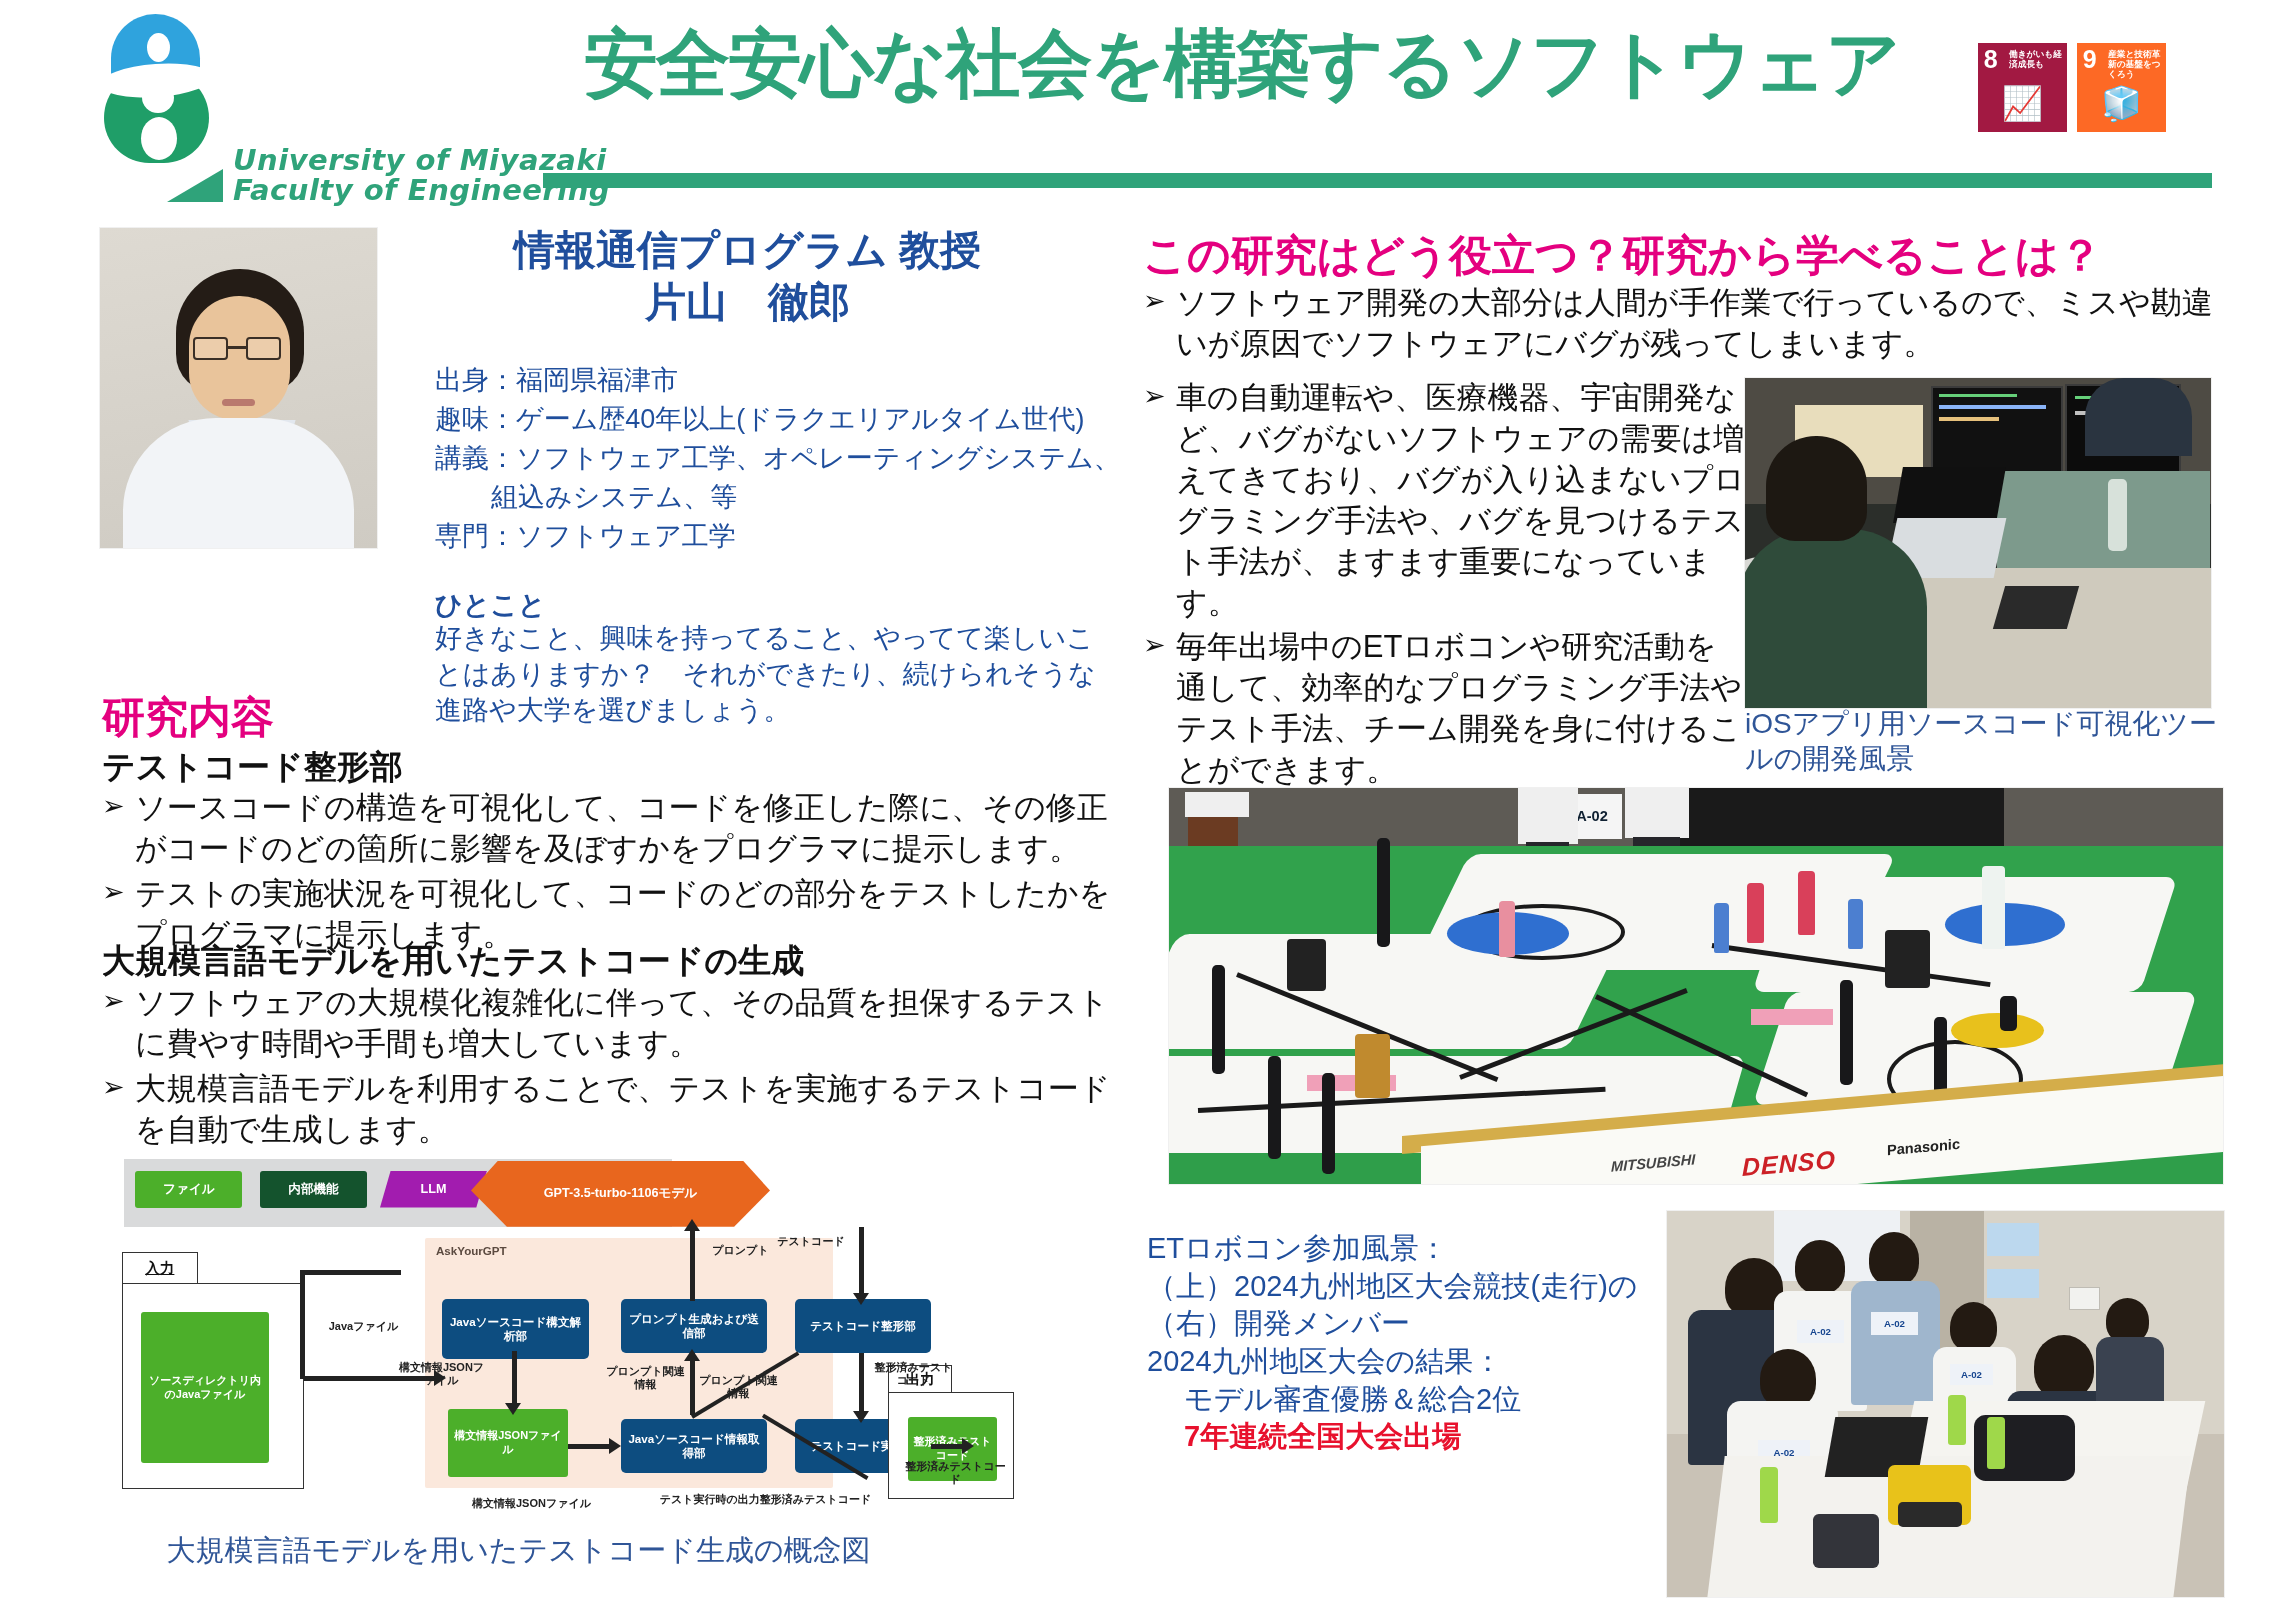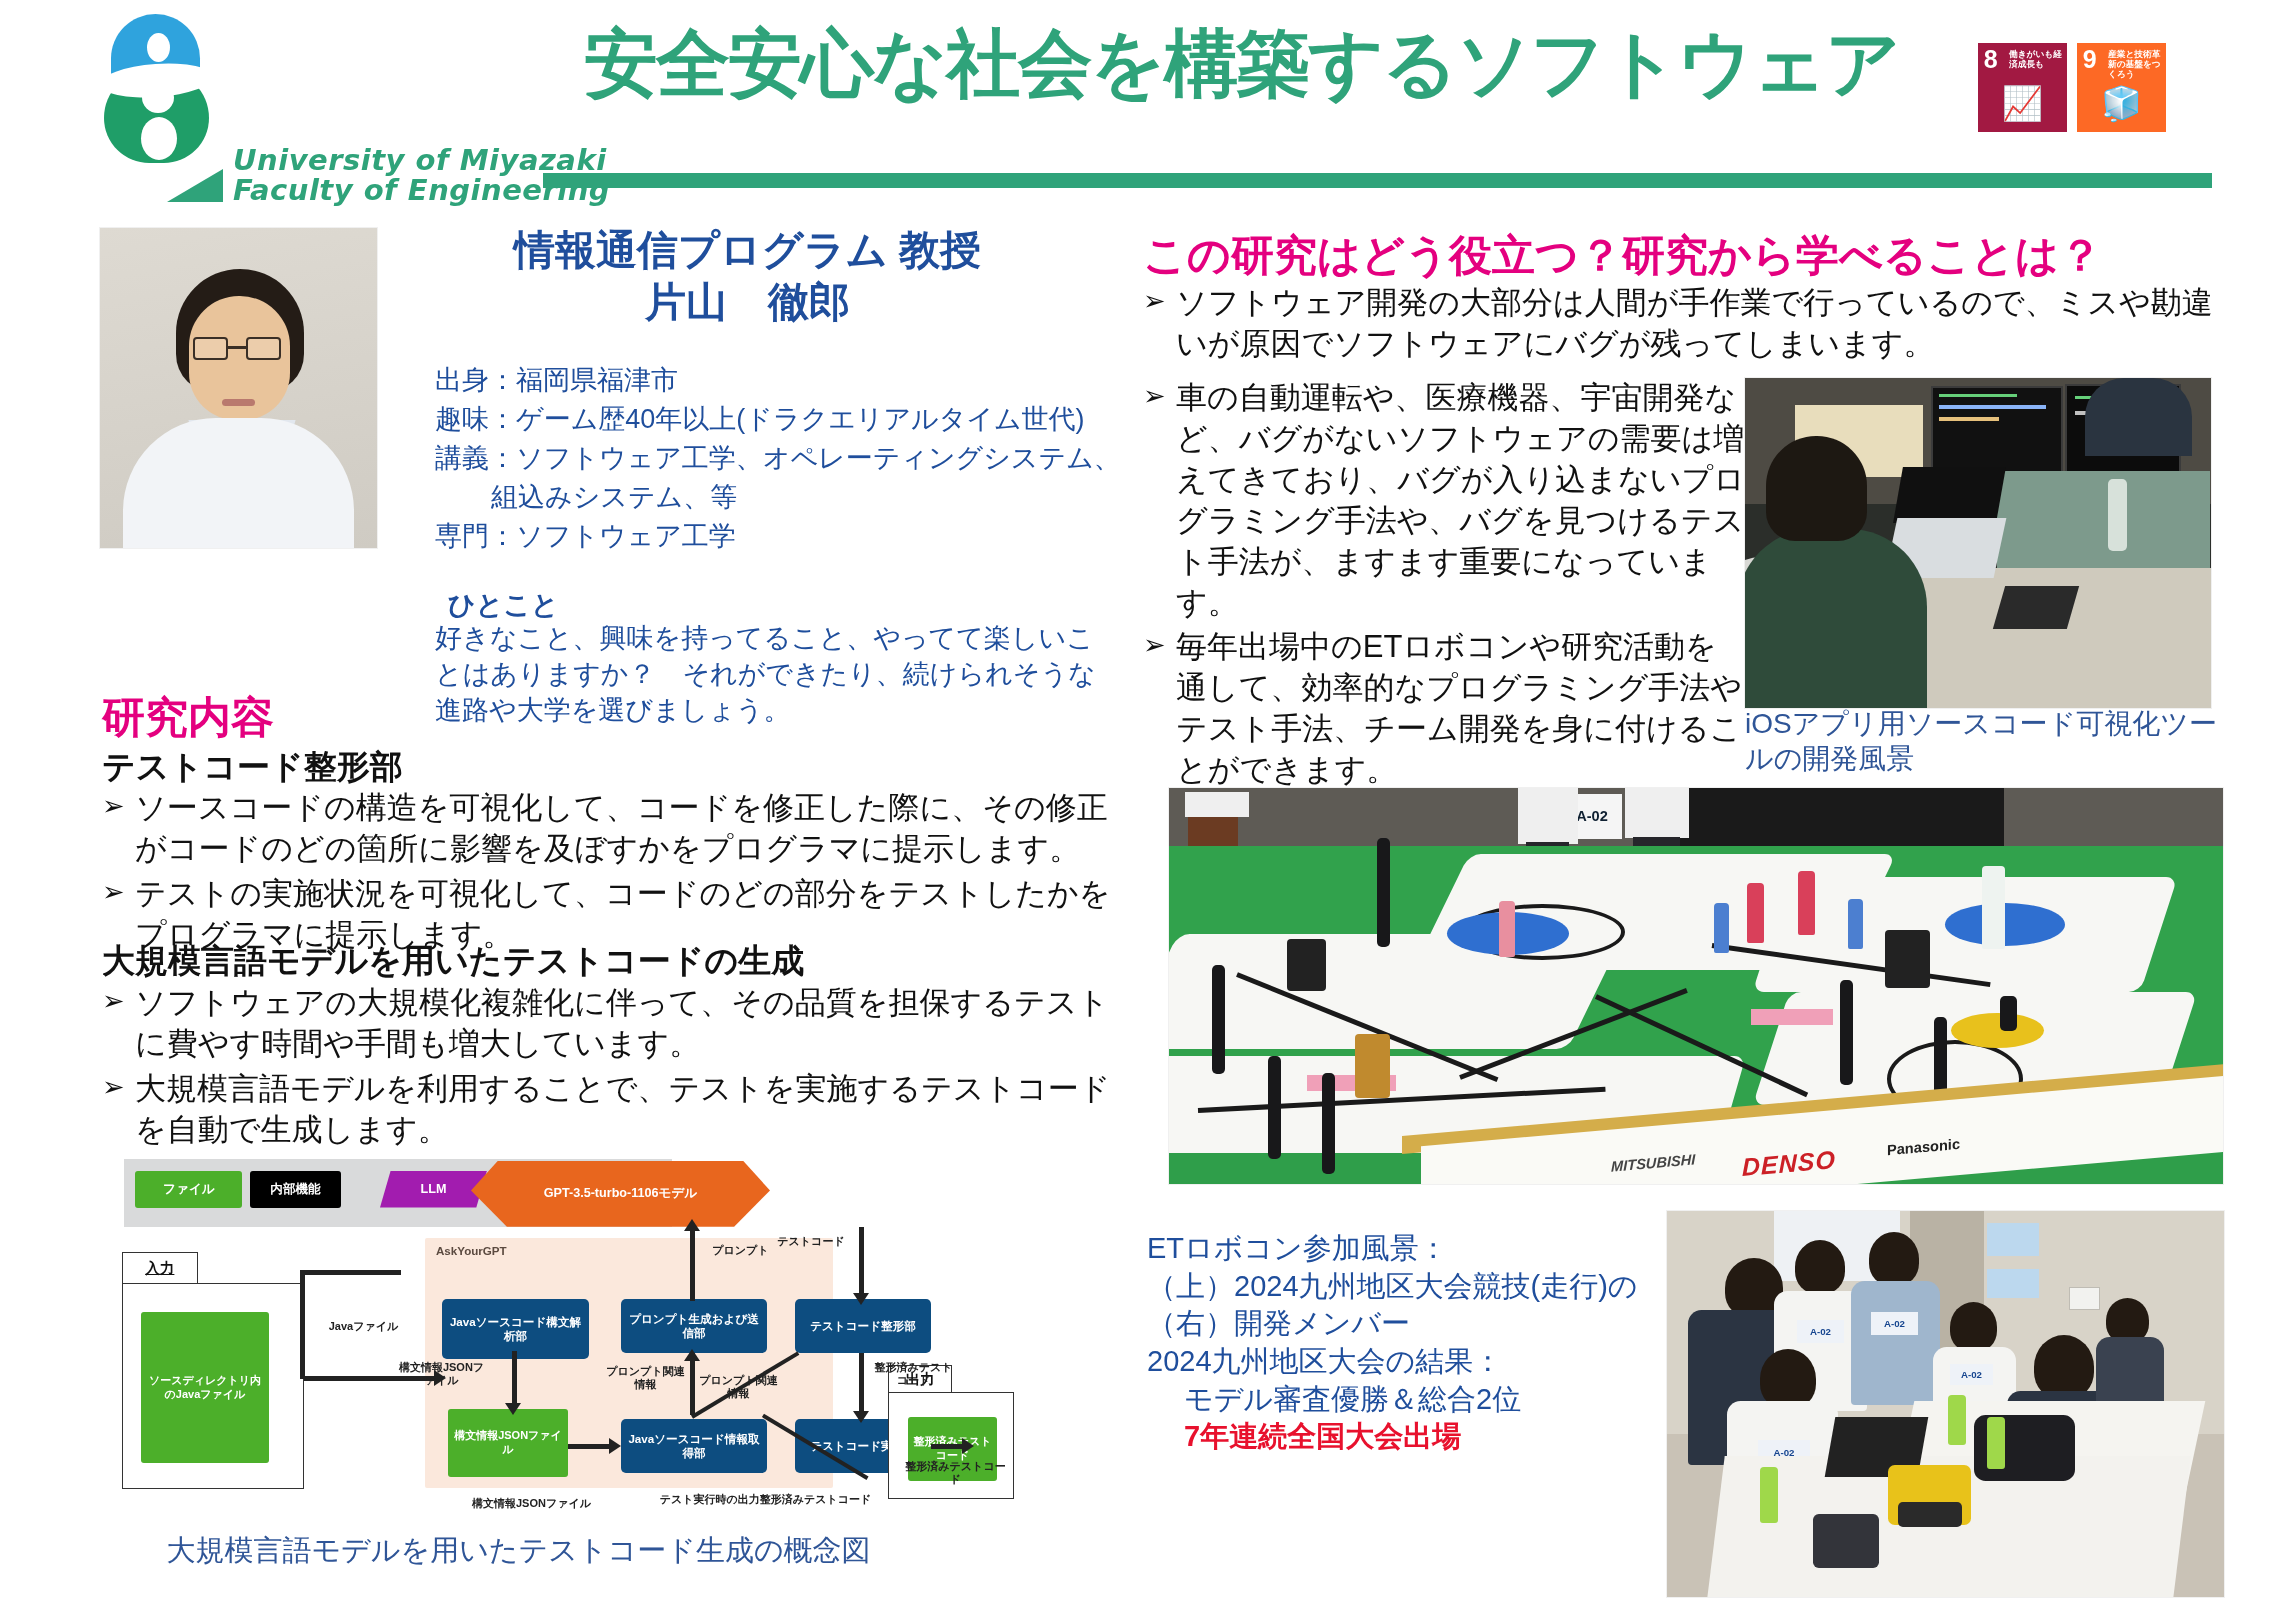--- a/index.html
+++ b/index.html
@@ -126,21 +126,21 @@
     text-align:center; color:#1f4e9c; font-weight:bold; font-size:41px; line-height:1.22;
   }
   #prof-facts {
     position:absolute; left:435px; top:361px; width:679px;
     color:#1f4e9c; font-size:27px; line-height:1.44;
   }
   #prof-facts .fact { white-space:nowrap; }
   #prof-facts .indent { padding-left:56px; }
 
   #hitokoto-head {
-    position:absolute; left:448px; top:587px;
+    position:absolute; left:435px; top:587px;
     color:#1f4e9c; font-weight:bold; font-size:27px;
   }
   #hitokoto-body {
     position:absolute; left:435px; top:621px; width:670px;
     color:#1f4e9c; font-size:27px; line-height:1.33;
   }
 
   #research-head {
     position:absolute; left:102px; top:689px;
     color:#e4007f; font-weight:bold; font-size:43px;
@@ -168,21 +168,21 @@
   .dg { position:absolute; }
   .dg-legend {
     left:7.8px; top:3.9px; width:548px; height:68px; background:#d9dadb;
   }
   .chip {
     position:absolute; top:15.5px; height:37px; color:#fff;
     font-size:12.6px; font-weight:bold; display:flex;
     align-items:center; justify-content:center; line-height:1;
   }
   .chip.green { left:19.4px; width:107px; background:#4caf2a; border-radius:2.9px; }
-  .chip.blue  { left:134px; width:91px; background:#000000; border-radius:2.9px; }
+  .chip.blue  { left:144px; width:107px; background:#14532d; border-radius:2.9px; }
   .chip.orange{ left:264px; width:107px; background:#a21caf;
                 clip-path:polygon(10% 0,100% 0,90% 100%,0 100%); }
   .legend-arrow {
     position:absolute; left:386px; top:21.3px; width:76px; height:23px;
   }
   .legend-arrow .lbl { position:absolute; left:7.8px; top:-7.8px; font-size:11.6px; font-weight:bold; color:#222; }
   .legend-arrow .shaft { position:absolute; left:3.9px; top:17.5px; width:54px; height:4.9px; background:#222; }
   .legend-arrow .head {
     position:absolute; left:56px; top:11.6px; width:0; height:0;
     border-left:15.5px solid #222; border-top:7.8px solid transparent; border-bottom:7.8px solid transparent;

